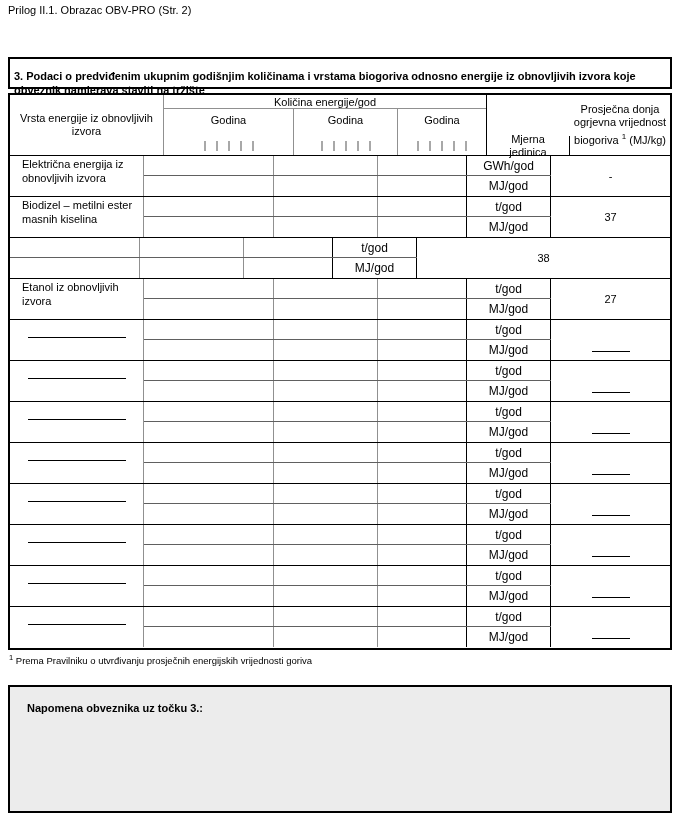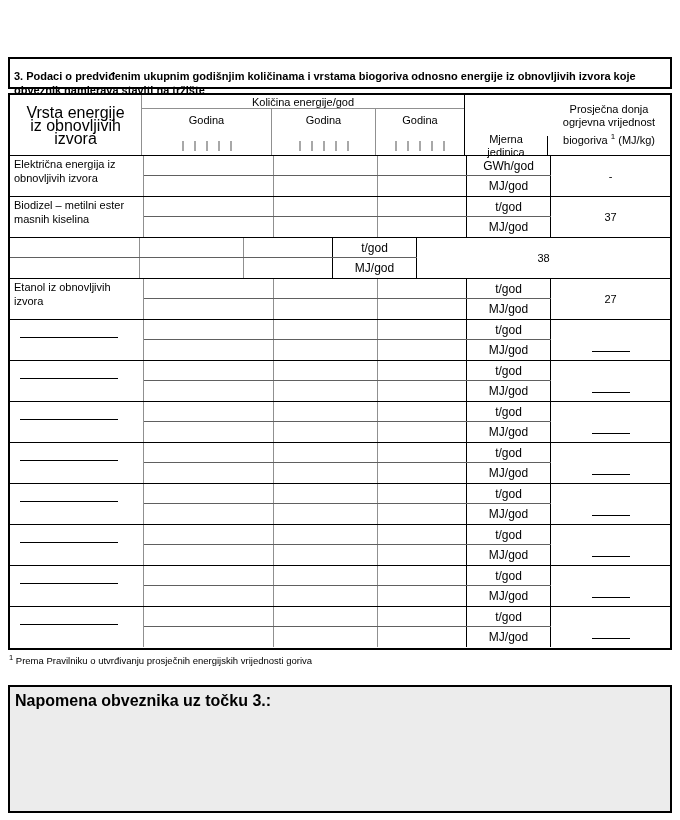--- a/index.html
+++ b/index.html
@@ -18,23 +18,23 @@
   .page-head{position:absolute;left:8px;top:4px;font-size:11px;line-height:13px;}
   .title-box{
     position:absolute;left:8px;top:57px;width:664px;height:32px;box-sizing:border-box;
     border:2px solid var(--ink);font-weight:bold;font-size:11px;line-height:13.5px;padding:11px 4px;
   }
   .ftable{
     position:absolute;left:8px;top:93px;width:664px;height:557px;box-sizing:border-box;
     border:2px solid var(--ink);display:flex;flex-direction:column;background:#fff;
   }
   .thead{display:flex;height:61px;box-sizing:border-box;border-bottom:1px solid var(--ink);flex:none;}
-  .th-c1{width:132px;flex:none;box-sizing:border-box;border-right:1px solid var(--grid);
+  .th-c1{width:154px;flex:none;box-sizing:border-box;border-right:1px solid var(--grid);
     display:flex;align-items:center;justify-content:center;text-align:center;
-    font-size:16px;line-height:13px;padding:0 10px;}
+    font-size:11px;line-height:13px;padding:0 10px;}
   .th-mid{width:323px;flex:none;box-sizing:border-box;border-right:1px solid var(--ink);
     display:flex;flex-direction:column;}
   .qty-title{height:14px;box-sizing:border-box;border-bottom:1px solid var(--grid);
     display:flex;align-items:center;justify-content:center;font-size:11px;}
   .godina-row{flex:1;display:flex;}
   .g-cell{box-sizing:border-box;display:flex;flex-direction:column;align-items:center;
     justify-content:center;font-size:11px;gap:14px;}
   .g1{width:130px;border-right:1px solid var(--grid);}
   .g2{width:104px;border-right:1px solid var(--grid);}
   .g3{width:88px;}
@@ -42,45 +42,46 @@
   .tick{width:2px;height:10px;background:var(--tick);margin:0 5px;display:inline-block;}
   .th-c5{width:83px;flex:none;box-sizing:border-box;border-right:1px solid var(--ink);
     display:flex;align-items:center;justify-content:center;text-align:center;
     font-size:11px;line-height:13px;padding:0 6px;margin-top:41px;}
   .th-c6{flex:1;display:flex;align-items:center;justify-content:center;text-align:center;
     font-size:11px;line-height:13.5px;padding:16px 3px;}
   .th-c6 sup{font-size:8px;}
   .block{display:flex;height:41px;box-sizing:border-box;border-bottom:1px solid var(--ink);flex:none;}
   .block.last{border-bottom:none;height:40px;}
   .b-c1{width:134px;flex:none;box-sizing:border-box;border-right:1px solid var(--grid);
-    font-size:11px;line-height:13.5px;padding:2px 2px 0 4px;}
+    font-size:11px;line-height:13.5px;padding:2px 2px 0 12px;}
   .b-mid{width:407px;flex:none;display:flex;flex-direction:column;}
   .srow{display:flex;height:20px;box-sizing:border-box;flex:none;}
   .srow.top{border-bottom:1px solid var(--subdiv);}
   .ycell{box-sizing:border-box;height:100%;}
   .y1{width:130px;border-right:1px solid var(--grid);}
   .y2{width:104px;border-right:1px solid var(--grid);}
   .y3{width:89px;border-right:1px solid var(--ink);}
   .ucell{width:84px;border-right:1px solid var(--ink);display:flex;align-items:center;
     justify-content:center;font-size:12px;}
   .b-c6{flex:1;display:flex;align-items:center;justify-content:center;font-size:11px;}
   .b-c6.blank{align-items:flex-end;padding-bottom:8px;box-sizing:border-box;}
   .dash{width:38px;border-top:1.5px solid var(--ink);}
   .blank-line{width:98px;border-top:1.5px solid var(--ink);margin:15px 0 0 6px;}
   .footnote{position:absolute;left:9px;top:653px;font-size:9.5px;}
   .footnote sup{font-size:7.5px;}
   .napomena{position:absolute;left:8px;top:685px;width:664px;height:128px;box-sizing:border-box;
     border:2px solid var(--ink);background:var(--napbg);}
-  .nap-label{display:block;font-weight:bold;font-size:16px;padding:5px 5px;}
+  .nap-label{display:block;font-weight:bold;font-size:11px;padding:15px 5px;margin-left:12px;}
   .nap-content{position:absolute;left:2px;right:2px;top:20px;bottom:2px;}
 </style>
 </head>
 <body>
 
 <div class="page-head">
+  <div>Prilog II.1. Obrazac OBV-PRO (Str. 2)</div>
 </div>
 
 <div class="title-box">3. Podaci o predviđenim ukupnim godišnjim količinama i vrstama biogoriva odnosno energije iz obnovljivih izvora koje obveznik namjerava staviti na tržište</div>
 
 <div class="ftable">
   <div class="thead">
     <div class="th-c1">Vrsta energije iz obnovljivih izvora</div>
     <div class="th-mid">
       <div class="qty-title">Količina energije/god</div>
       <div class="godina-row">

